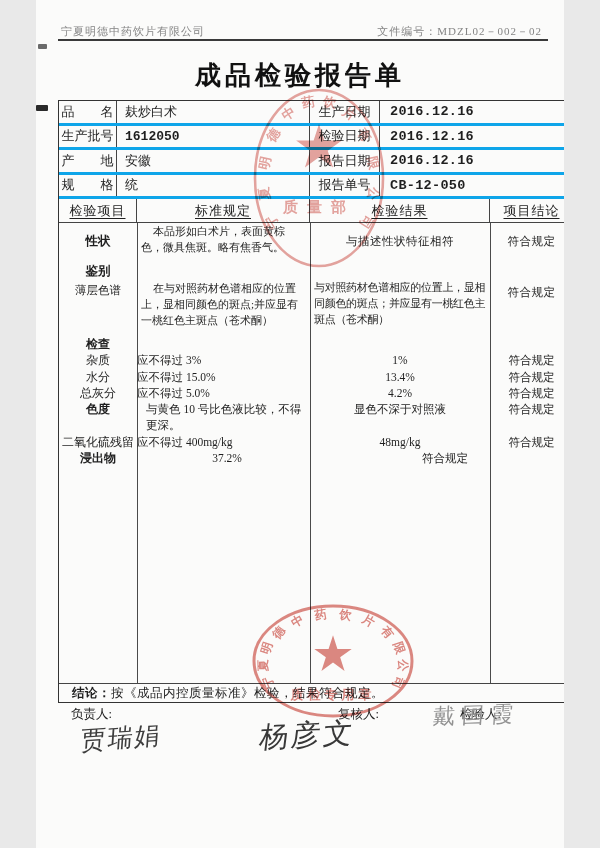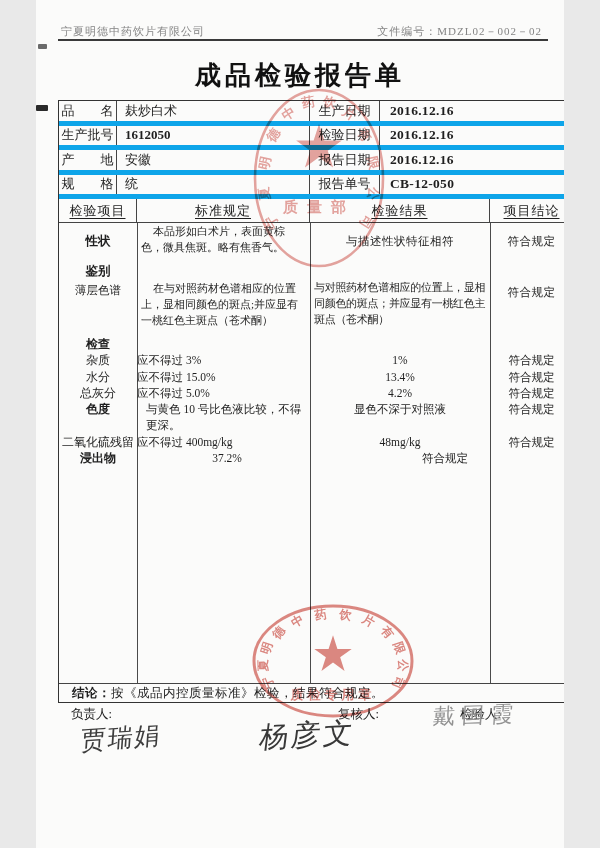--- a/index.html
+++ b/index.html
@@ -24,21 +24,21 @@
   .title {
     position:absolute; top:58px; left:0; width:100%; text-align:center;
     font-size:26px; font-weight:600; letter-spacing:4px; color:#111;
   }
 
   
   .doc-table {
     position:absolute; left:22px; top:100px; width:516px; height:603px;
     border:1.5px solid #333;
   }
-  .info-row { display:flex; height:24.5px; border-bottom:5px solid #0ea5e9; }
+  .info-row { display:flex; height:24.5px; border-bottom:3px solid #0ea5e9;font-family:Liberation Mono, monospace; }
   .info-row > div { display:flex; align-items:center; }
   .i-lab1 { width:58px; justify-content:center; font-size:13px; border-right:1px solid #444; }
   .i-val1 { width:193px; padding-left:8px; font-size:13px; border-right:1px solid #444; }
   .i-lab2 { width:70px; justify-content:center; font-size:13px; border-right:1px solid #444; }
   .i-val2 { flex:1; padding-left:10px; font-size:13.5px; font-weight:bold; letter-spacing:.3px; }
 
   .cols-header { display:flex; height:24px; border-bottom:1px solid #444; font-size:13px; }
   .cols-header > div { display:flex; align-items:center; justify-content:center; }
   .cols-header span { text-decoration:underline; text-underline-offset:3px; letter-spacing:1px; }
   .h1 { width:78px; border-right:1px solid #444; }

